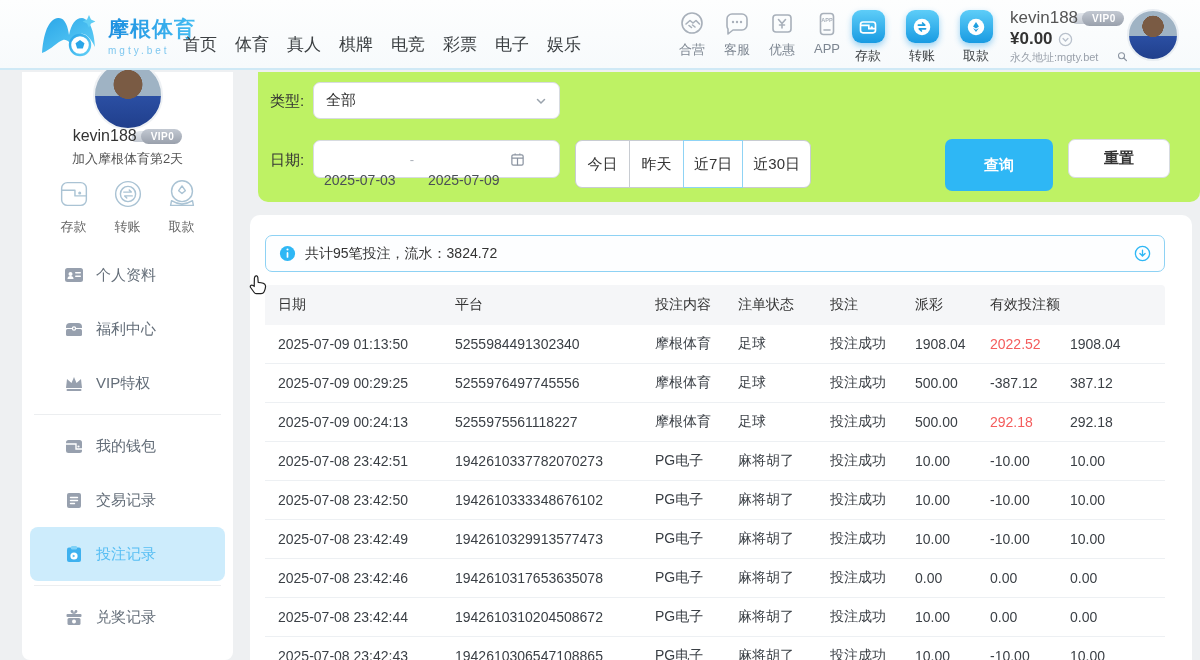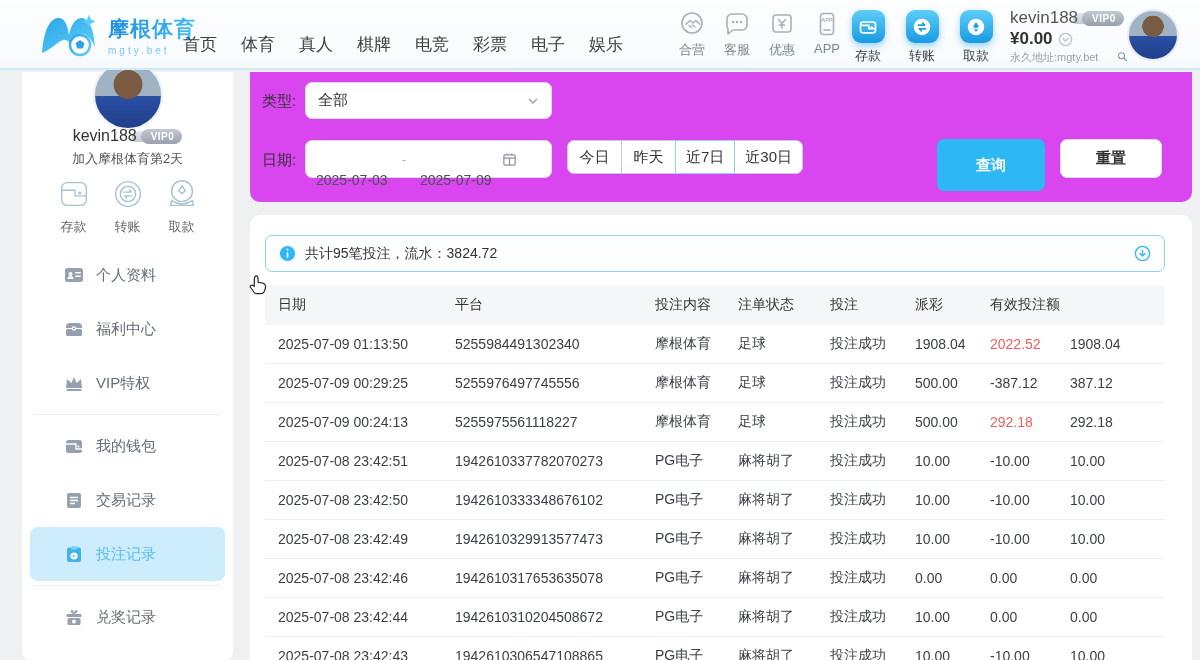--- a/index.html
+++ b/index.html
@@ -13,21 +13,21 @@
     border-bottom:2px solid #cfe9f6; z-index:50; }
   .logo-wrap { position:absolute; left:38px; top:9px; display:flex; align-items:center; }
   .logo-mark { width:62px; height:52px; }
   .logo-text { margin-left:8px; }
   .logo-title { font-size:21px; font-weight:bold;
     background:linear-gradient(90deg,#1d8fe0,#45bdf2);
     -webkit-background-clip:text; background-clip:text; color:transparent;
     letter-spacing:1px; }
   .logo-sub { font-size:10px; color:#7ec7ef; letter-spacing:3px; margin-top:2px; }
   .nav-menu { position:absolute; left:183px; top:0; height:88px; display:flex;
-    align-items:center; gap:24px; }
+    align-items:center; gap:18px; }
   .nav-item { font-size:17px; color:#3c4043; font-weight:500; cursor:pointer; white-space:nowrap; }
   .quickgroup { position:absolute; top:10px; display:flex; gap:9px; }
   .quickitem { width:36px; display:flex; flex-direction:column; align-items:center; cursor:pointer; }
   .quickitem svg { width:28px; height:28px; }
   .quicklabel { font-size:13px; color:#7d8691; margin-top:3px; white-space:nowrap; }
   .blueitem { width:40px; display:flex; flex-direction:column; align-items:center; cursor:pointer; }
   .blueicon { width:33px; height:33px; border-radius:9px;
     background:linear-gradient(180deg,#5ecdf8,#189be2);
     box-shadow:0 3px 6px rgba(41,160,230,.45);
     display:flex; align-items:center; justify-content:center; }
@@ -72,33 +72,33 @@
   .sb-menu { position:absolute; top:176px; left:8px; right:8px; }
   .sb-item { height:54px; display:flex; align-items:center; padding-left:34px;
     gap:12px; cursor:pointer; border-radius:8px; }
   .sb-item svg { width:20px; height:20px; flex:0 0 auto; }
   .sb-item-label { font-size:15px; color:#636d78; }
   .sb-item.selected { background:#cdecfc; }
   .sb-item.selected .sb-item-label { color:#57bef3; }
   .sb-divider { height:1px; background:#eceef0; margin:4px 4px; }
 
   
-  #filter-card { position:absolute; left:250px; top:72px; width:942px; height:130px;
-    background:#d946ef; border-radius:0 0 10px 10px; }
+  #filter-card { position:absolute; left:258px; top:72px; width:942px; height:130px;
+    background:#bef264; border-radius:0 0 10px 10px; }
   .f-label { position:absolute; font-size:15px; color:#333; }
   .select-box { position:absolute; left:55px; top:10px; width:247px; height:37px;
     border:1px solid #d7dbe0; border-radius:7px; background:#fff;
     display:flex; align-items:center; padding:12px 12px; cursor:pointer; }
   .select-value { font-size:15px; color:#333; flex:1; }
   .date-box { position:absolute; left:55px; top:68px; width:247px; height:38px;
     border:1px solid #d7dbe0; border-radius:7px; background:#fff;
     display:flex; align-items:center; padding:0 10px; gap:6px; cursor:pointer; }
   .date-val { font-size:14px; color:#4a4f55;margin-top:41px; }
   .date-sep { font-size:13px; color:#aab0b8; padding:0 8px; }
-  .range-group { position:absolute; left:317px; top:68px; display:flex; height:34px; }
+  .range-group { position:absolute; left:317px; top:68px; display:flex; height:48px; }
   .range-btn { min-width:55px; padding:0 10px; border:1px solid #c8ccd2; background:#fff;
     font-size:15px; color:#333; display:flex; align-items:center; justify-content:center;
     cursor:pointer; margin-left:-1px; }
   .range-btn:first-child { border-radius:7px 0 0 7px; margin-left:0; }
   .range-btn:last-child { border-radius:0 7px 7px 0; }
   .range-btn.active { border-color:#8fd3f5; position:relative; z-index:2; }
   .query-btn { position:absolute; left:687px; top:67px; width:108px; height:52px;
     background:#2eb7f5; border:none; border-radius:7px; color:#fff; font-size:15px;
     font-weight:bold; cursor:pointer; }
   .reset-btn { position:absolute; left:810px; top:67px; width:102px; height:39px;

